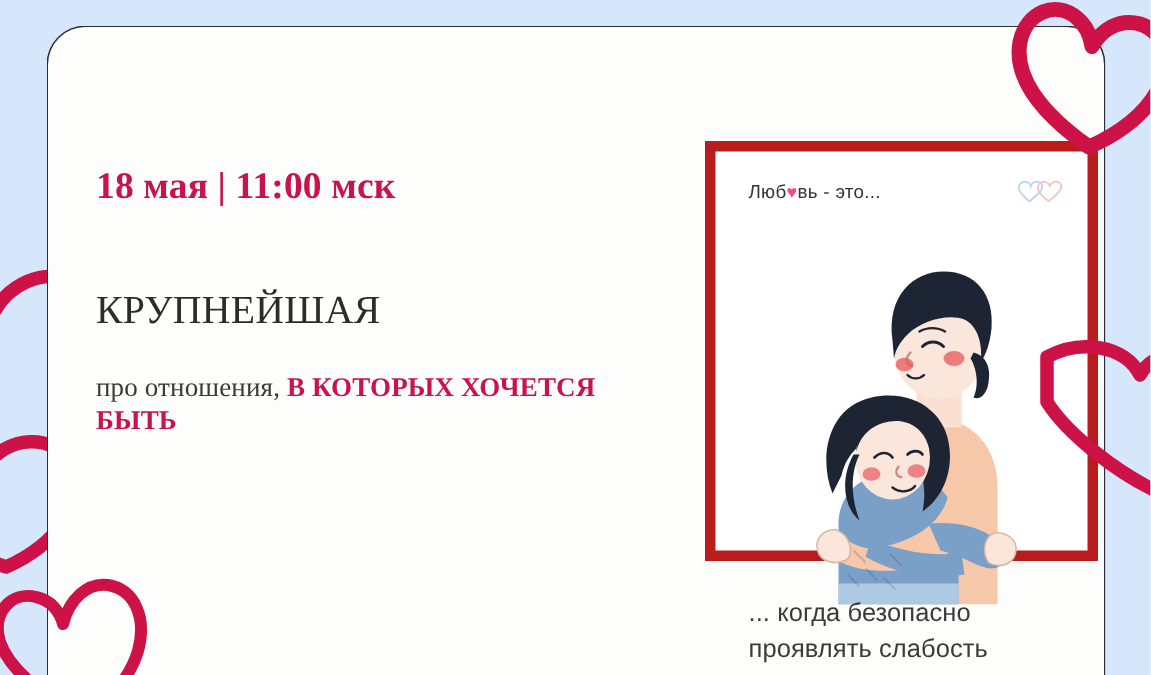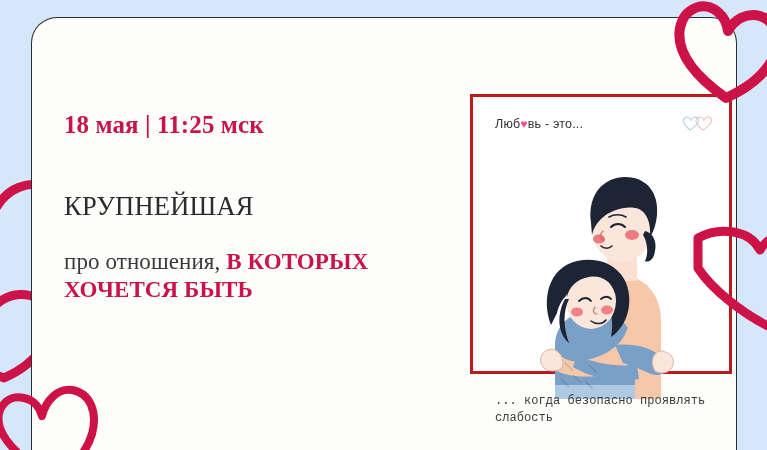--- a/index.html
+++ b/index.html
@@ -76,39 +76,39 @@
     line-height: 1.2;
     color: #2c2c2c;
     margin-top: 52px;
     letter-spacing: 0.2px;
   }
   #headline .hl-line { display: block; white-space: nowrap; }
 
   #subline {
     margin-top: 25px;
     font-family: "Liberation Serif", serif;
-    font-size: 23px;
+    font-size: 18px;
     line-height: 1.22;
     color: #3a3a3a;
     letter-spacing: 0.1px;
   }
   #subline .sub-accent {
     color: #c8134b;
     font-weight: bold;
   }
 
   
   #promo-card {
     position: absolute;
     left: 438px;
     top: 76px;
     width: 262px;
     height: 280px;
     background: #ffffff;
-    border: 3px solid #b91c1c;
+    border: 7px solid #b91c1c;
   }
 
   #promo-card-header {
     position: absolute;
     left: 22px;
     top: 16px;
     right: 14px;
     height: 22px;
     display: flex;
     align-items: center;
@@ -142,22 +142,22 @@
     width: 175px;
     height: 250px;
   }
   #illustration svg { display: block; width: 100%; height: 100%; }
 
   #promo-caption {
     position: absolute;
     left: 22px;
     right: 18px;
     top: 296px;
-    font-family: Liberation Mono, monospace;
-    font-size: 12px;
+    font-family: Liberation Sans, sans-serif;
+    font-size: 17px;
     line-height: 1.42;
     color: #3b3b3b;
     letter-spacing: 0.05px;
   }
 </style>
 </head>
 <body>
 
 <div id="stage">
 
@@ -169,21 +169,21 @@
 
   <div class="deco-heart" id="heart-left-mid">
     <svg viewBox="0 0 150 120">
       <path d="M10 22 C 40 4, 74 18, 82 44 C 96 22, 128 20, 140 42 C 152 66, 128 96, 96 110 C 62 98, 22 74, 10 48" fill="none" stroke="#cc1246" stroke-width="9" stroke-linecap="round" stroke-linejoin="round"></path>
     </svg>
   </div>
 
   <div id="main-panel">
 
     <div id="text-block">
-      <div id="event-datetime">18 мая | 11:25 мск</div>
+      <div id="event-datetime">18 мая | 11:00 мск</div>
 
       <div id="headline">
         <span class="hl-line">КРУПНЕЙШАЯ</span>
       </div>
 
       <div id="subline">
         <span>про отношения,</span>
         <span class="sub-accent">В КОТОРЫХ ХОЧЕТСЯ БЫТЬ</span>
       </div>
     </div>

